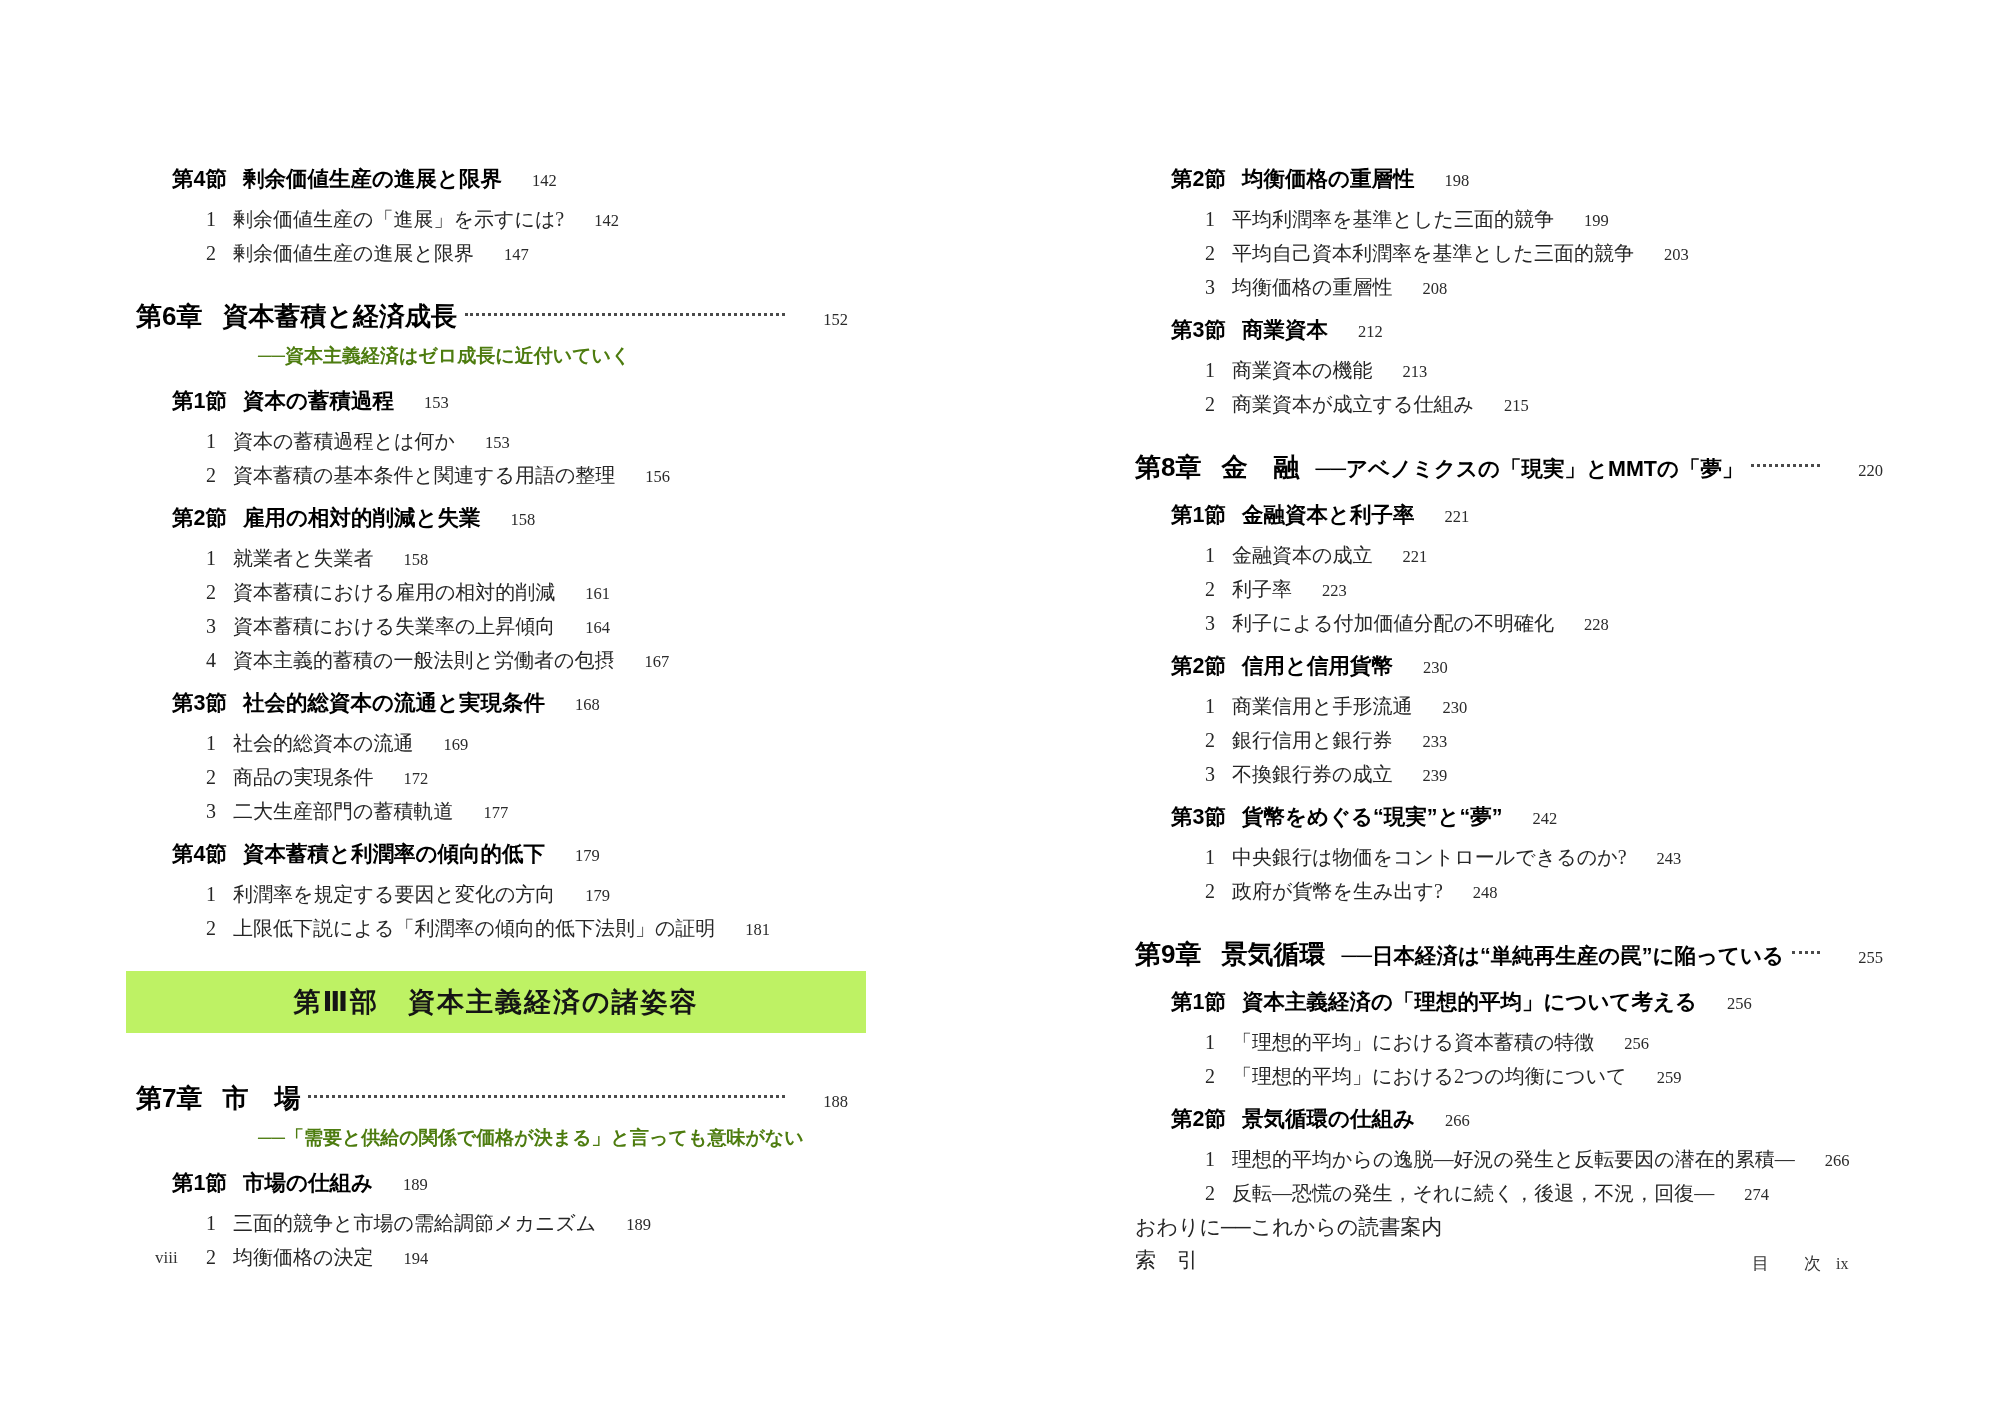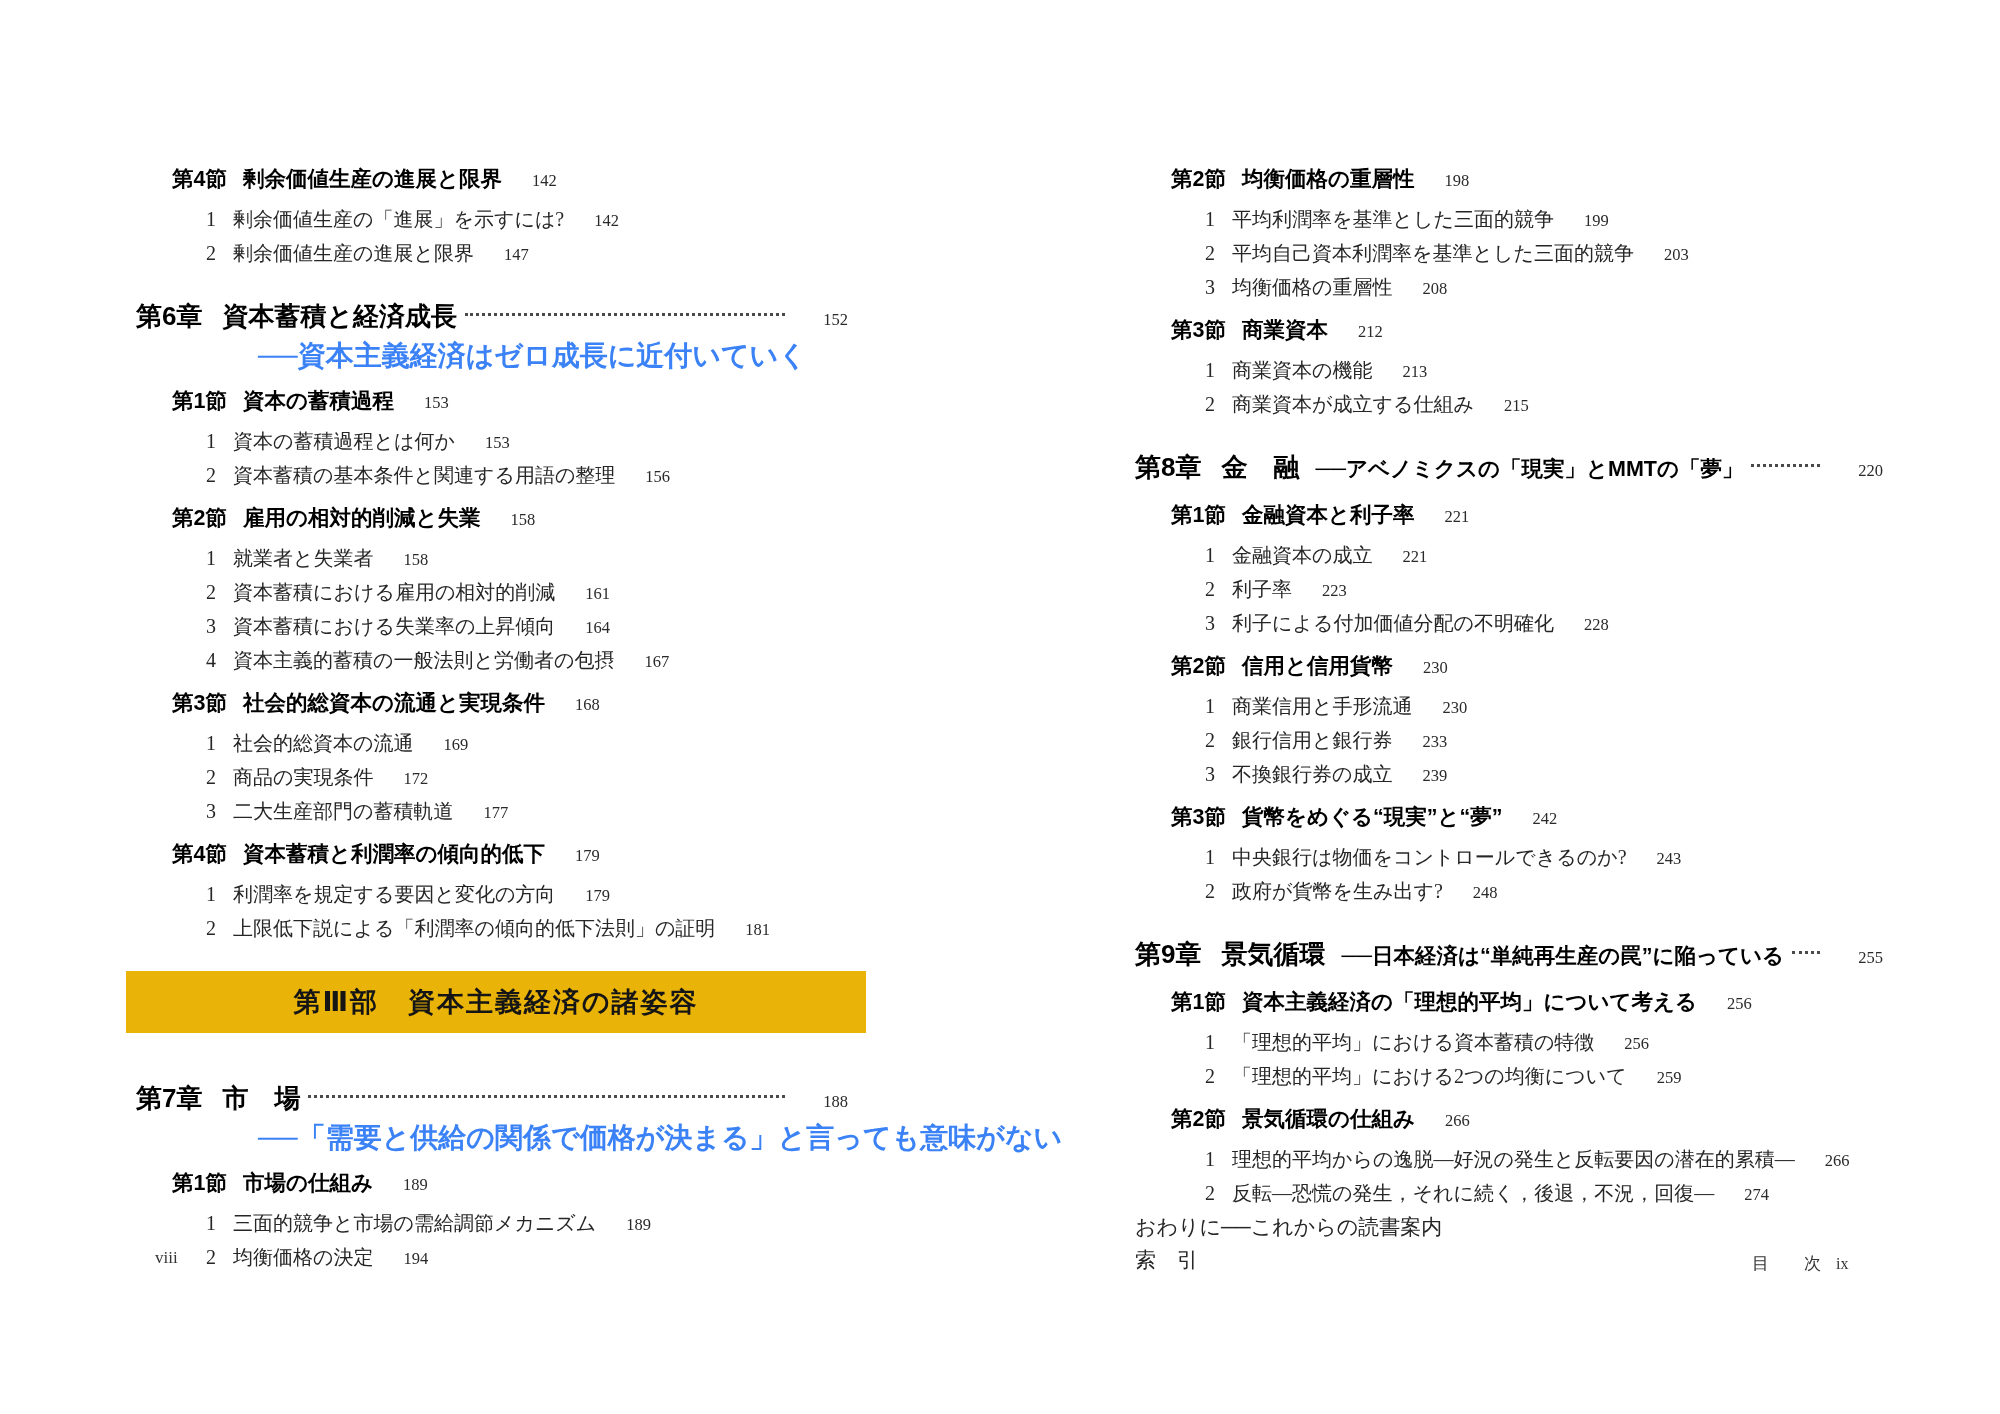--- a/index.html
+++ b/index.html
@@ -46,21 +46,21 @@
 
   .leader{
     flex:1;min-width:26px;align-self:center;height:0;
     border-bottom:3px dotted #4a4a4a;margin:0 8px;transform:translateY(-4px);
   }
 
   
   .row-chapsub{
     padding-left:122px;line-height:34px;margin-bottom:12px;
     font-family:"Liberation Sans","DejaVu Sans",sans-serif;
-    font-weight:bold;font-size:28px;color:#3b82f6;align-items:flex-end;
+    font-weight:bold;font-size:19px;color:#4d7c0f;align-items:flex-end;
   }
 
   
   .row-banner{
     height:62px;width:740px;margin-left:-10px;margin-top:25px;margin-bottom:46px;
     background:#d3d3d3;
     display:flex;align-items:center;justify-content:center;
     font-family:"Liberation Sans","DejaVu Sans",sans-serif;
     font-weight:bold;font-size:27px;color:#151515;letter-spacing:2px;
   }
@@ -171,21 +171,21 @@
     <div class="row row-item">
       <span class="item-num">1</span>
       <span class="item-title">利潤率を規定する要因と変化の方向</span>
       <span class="page-num">179</span>
     </div>
     <div class="row row-item">
       <span class="item-num">2</span>
       <span class="item-title">上限低下説による「利潤率の傾向的低下法則」の証明</span>
       <span class="page-num">181</span>
     </div>
-    <div class="row row-banner" style="background: #eab308;">
+    <div class="row row-banner" style="background: #bef264;">
       <span class="banner-text">第Ⅲ部　資本主義経済の諸姿容</span>
     </div>
     <div class="row row-chapter">
       <span class="chap-num">第7章</span>
       <span class="chap-title">市　場</span>
       <span class="leader"></span>
       <span class="page-num">188</span>
     </div>
     <div class="row row-chapsub">
       <span>──「需要と供給の関係で価格が決まる」と言っても意味がない</span>

